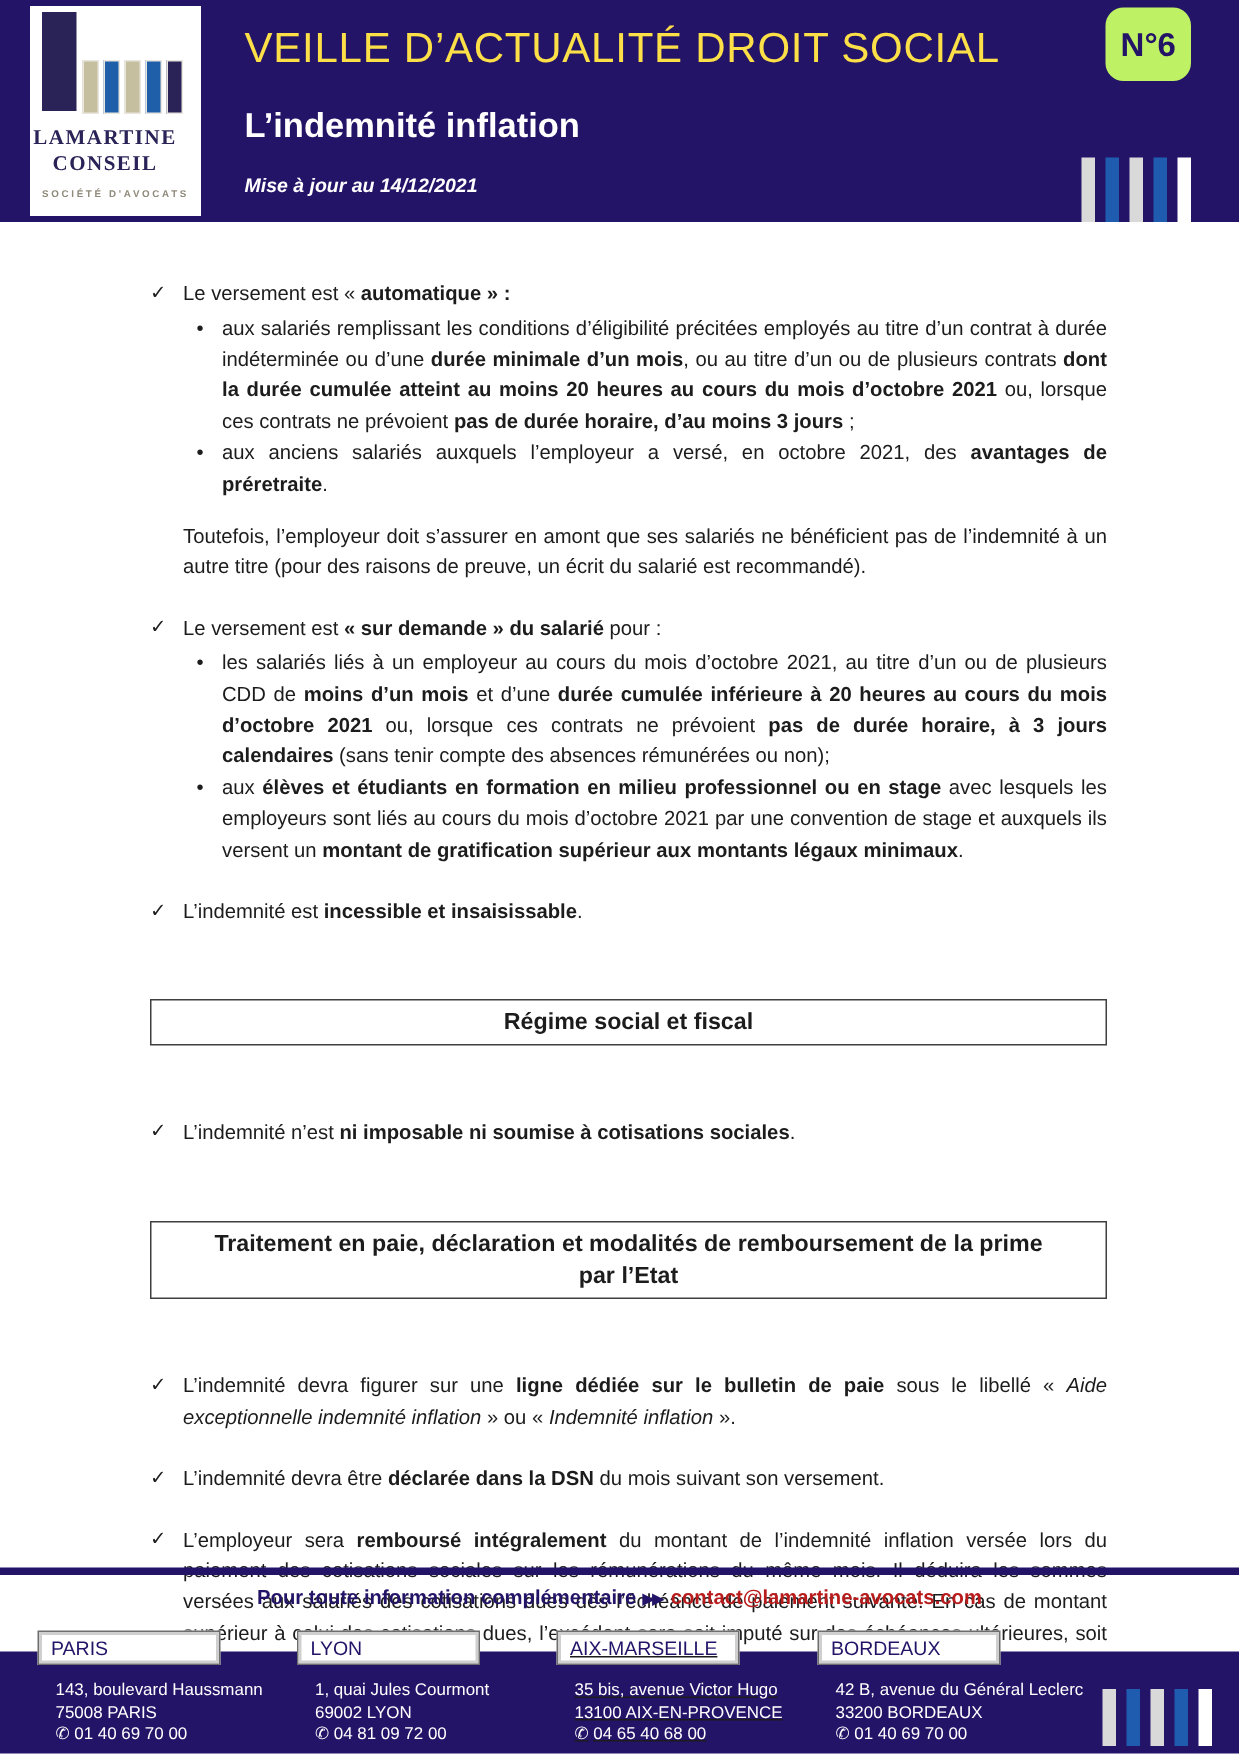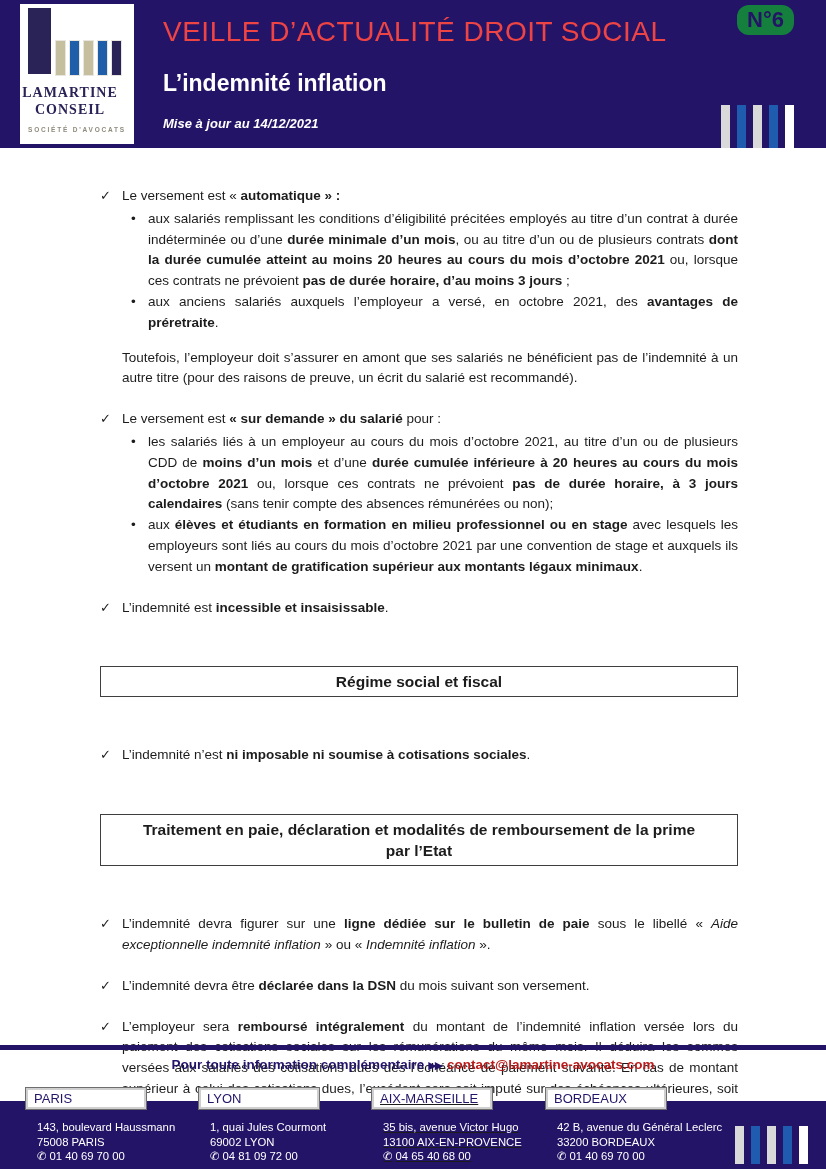--- a/index.html
+++ b/index.html
@@ -16,24 +16,24 @@
   .logo-graphic{position:absolute;left:8px;top:4px;width:90px;height:68px;}
   .logo-tall{position:absolute;left:0;top:0;width:23px;height:66px;background:#2a2357;}
   .logo-smallbars{position:absolute;left:27px;bottom:0;display:flex;gap:3px;}
   .logo-smallbars span{width:9px;height:34px;display:block;border:1px solid #e8e6df;}
   .ls-tan{background:#c5bfa0;} .ls-blue{background:#1f5fa9;} .ls-navy{background:#2a2357;}
   .logo-name{position:absolute;left:0;top:80px;width:100px;text-align:center;
     font-family:"Liberation Serif", serif;color:#2a2357;font-weight:bold;
     font-size:14px;letter-spacing:1px;line-height:17px;}
   .logo-tagline{position:absolute;left:0;top:122px;width:114px;text-align:center;
     font-size:6.5px;letter-spacing:1.8px;color:#8f8a7b;font-weight:bold;}
-  .header-title{position:absolute;left:163px;top:16px;color:#ef4444;font-size:28px;letter-spacing:0.5px;}
+  .header-title{position:absolute;left:163px;top:16px;color:#fde047;font-size:28px;letter-spacing:0.5px;}
   .header-subtitle{position:absolute;left:163px;top:70px;color:#ffffff;font-size:23px;font-weight:bold;}
   .header-updated{position:absolute;left:163px;top:116px;color:#ffffff;font-size:13px;font-weight:bold;font-style:italic;}
-  .issue-box{position:absolute;left:737px;top:5px;width:57px;height:30px;background:#15803d;
+  .issue-box{position:absolute;left:737px;top:5px;width:57px;height:49px;background:#bef264;
     border-radius:12px;display:flex;align-items:center;justify-content:center;
     color:#241468;font-weight:bold;font-size:22px;}
   .vbars{display:flex;gap:7px;}
   .vbars span{width:9px;display:block;}
   .vb-g{background:#d9d9d9;} .vb-b{background:#1f5cb0;} .vb-w{background:#ffffff;}
   .header-bars{position:absolute;right:32px;bottom:0;}
   .header-bars span{height:43px;}
 
   
   .content{position:absolute;top:186px;left:100px;width:638px;font-size:13.5px;line-height:20.8px;}

